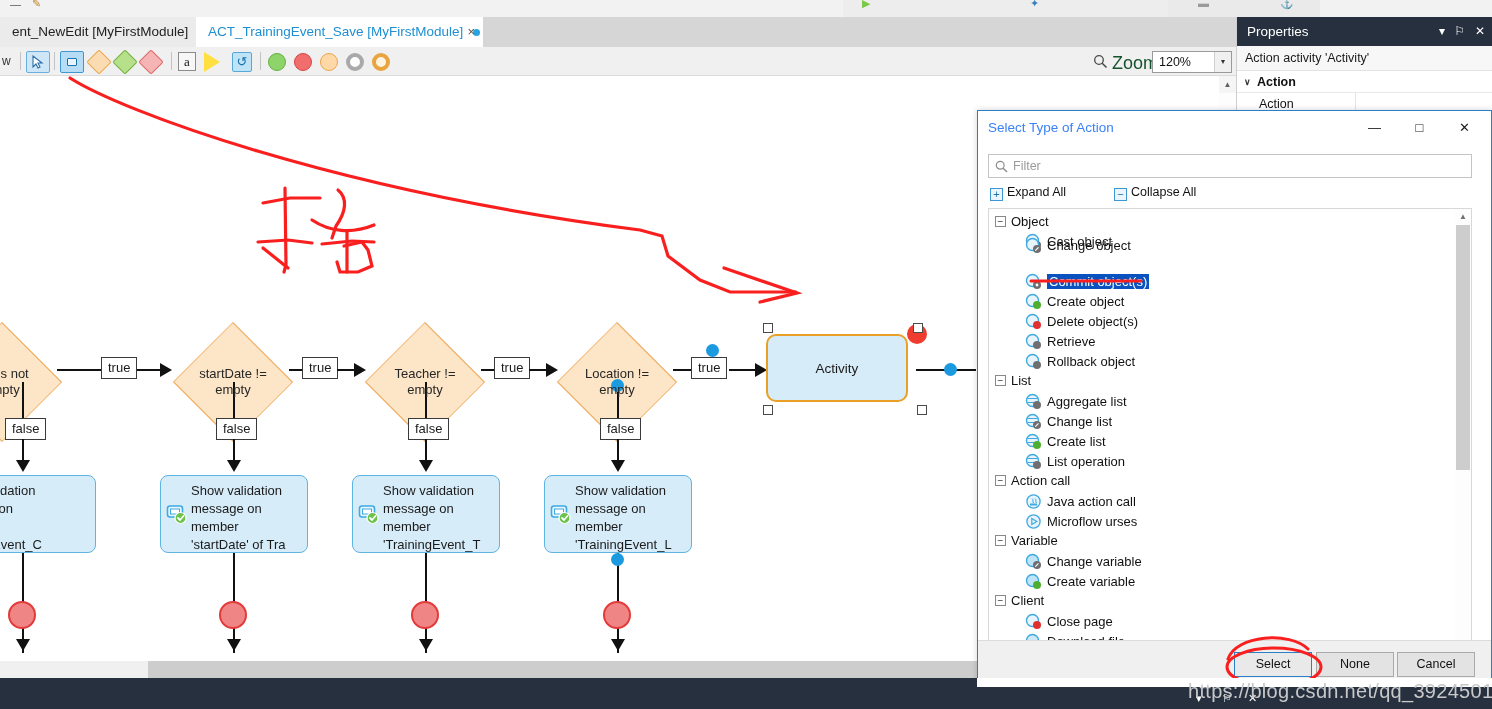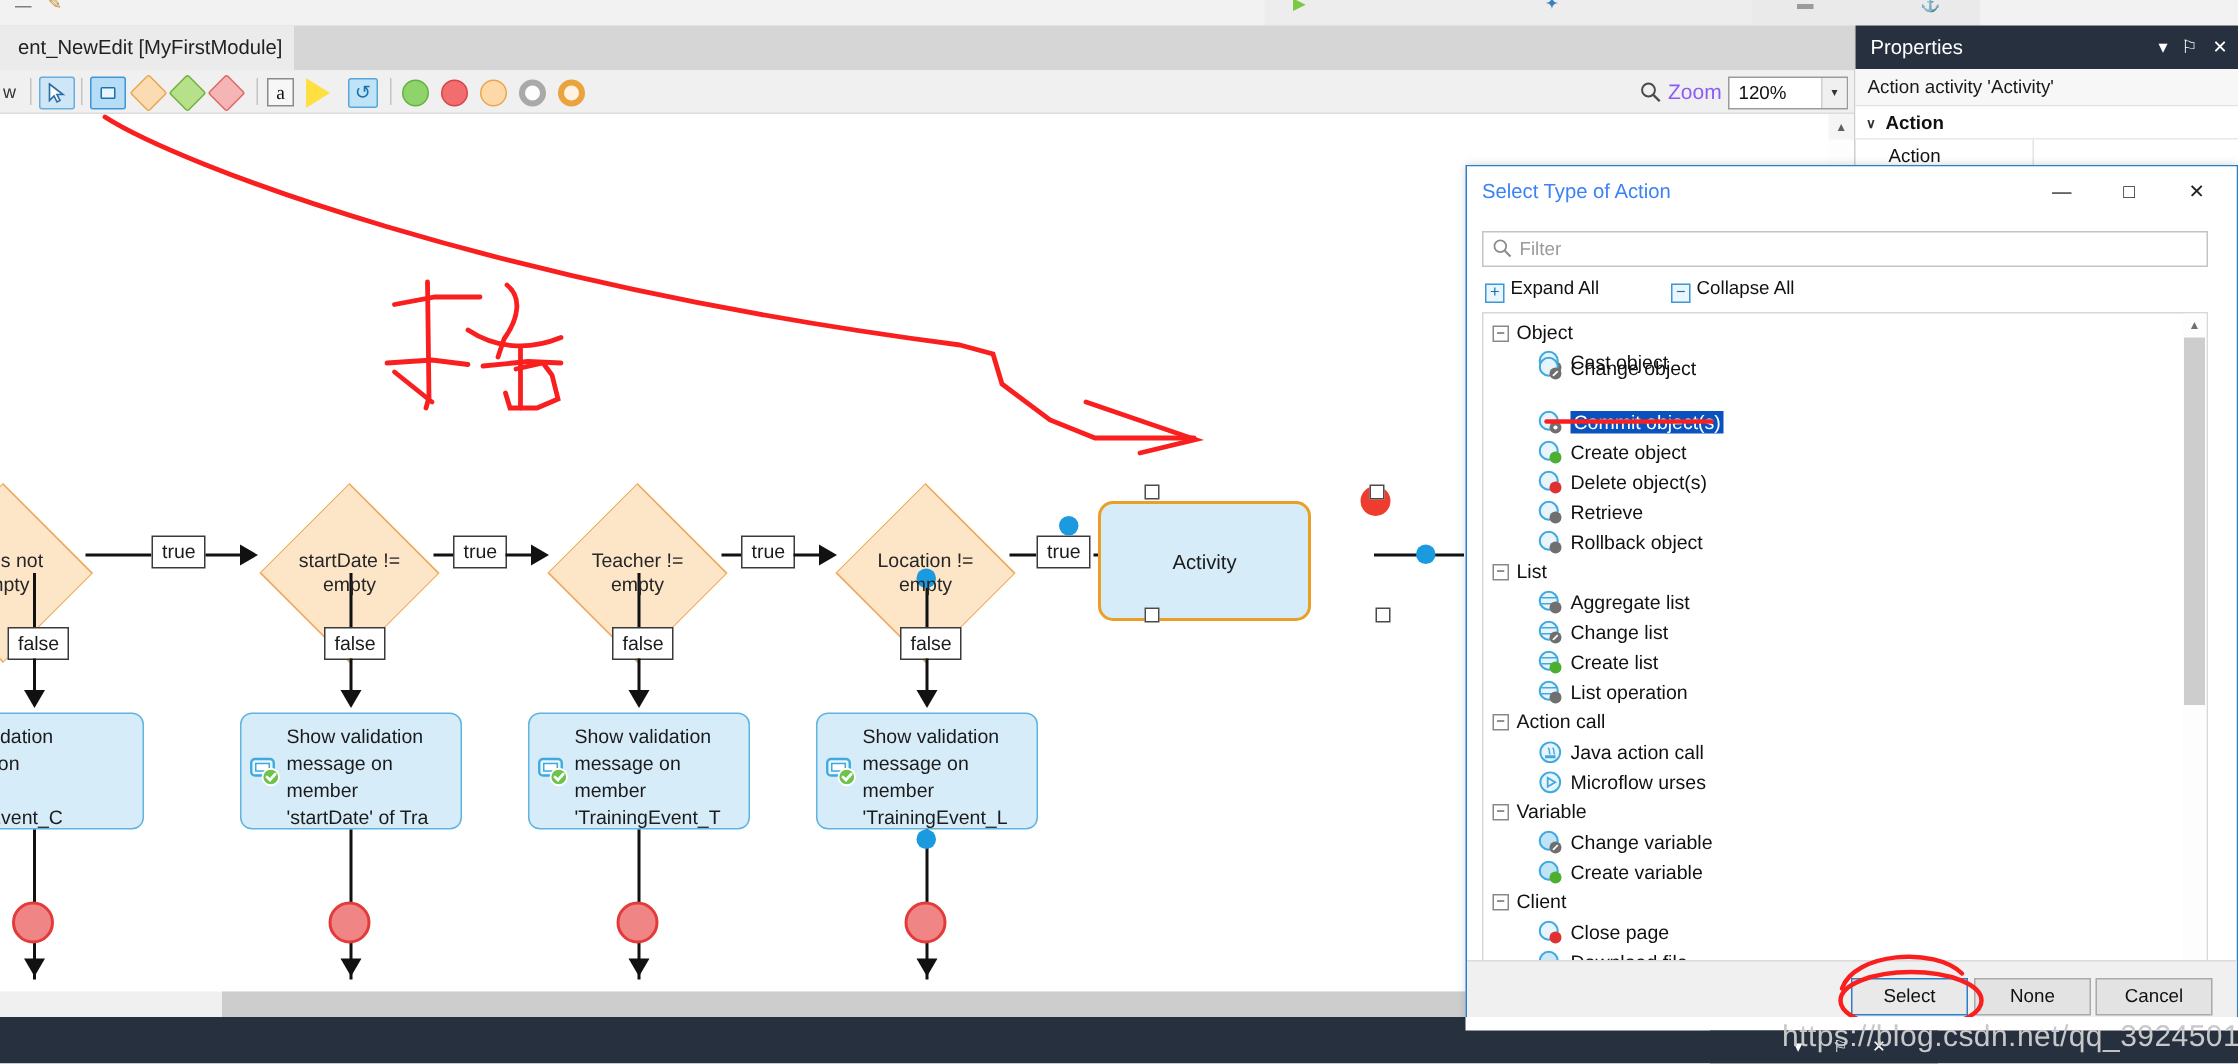--- a/index.html
+++ b/index.html
@@ -84,21 +84,21 @@
   .loop-box { width:20px;height:20px;background:#bfe3f7;border:1.3px solid #57a8d8;
               border-radius:2px; color:#1a72ab; font-size:13px; text-align:center;
               line-height:18px; }
   .circ { width:18px; height:18px; border-radius:50%; }
   .circ.green  { background:#8ed46a; border:1.5px solid #64b142; }
   .circ.red    { background:#f26d6d; border:1.5px solid #d64545; }
   .circ.peach  { background:#ffd8a8; border:1.5px solid #e8a74c; }
   .circ.grey   { background:#fdfdfd; border:4px solid #a9a9a9; }
   .circ.orange { background:#fff4e2; border:4px solid #e9a33f; }
 
-  .zoom-label { position:absolute; font-size:14px; color:#8b5cf6; }
+  .zoom-label { position:absolute; font-size:18px; color:#14532d; }
   .zoom-combo {
     position:absolute; width:80px; height:22px; background:#fff;
     border:1px solid #9a9a9a; font-size:12.5px; color:#111;
     line-height:20px; padding-left:6px;
   }
   .zoom-combo .arrow {
     position:absolute; right:0; top:0; width:17px; height:20px;
     background:#f0f0f0; border-left:1px solid #cfcfcf; text-align:center;
     font-size:8px; color:#333; line-height:20px;
   }
@@ -320,20 +320,25 @@
     <div class="ribbon-glyph" style="left:862px;top:-5px;color:#7ac943;">▶</div>
     <div class="ribbon-glyph" style="left:1030px;top:-5px;color:#3b7fbf;">✦</div>
     <div class="ribbon-glyph" style="left:1198px;top:-5px;color:#9a9a9a;">▬</div>
     <div class="ribbon-glyph" style="left:1280px;top:-5px;color:#9a9a9a;">⚓</div>
   </div>
 
   <div class="tabbar">
     <div class="tab inactive">
       <span>ent_NewEdit [MyFirstModule]</span>
     </div>
+    <div class="tab active">
+      <span>ACT_TrainingEvent_Save [MyFirstModule]</span>
+      <span class="dot"></span>
+      <span class="closex">×</span>
+    </div>
   </div>
 
   <div class="etoolbar">
     <div class="tb-text" style="left:2px;">w</div>
     <div class="tb-sep" style="left:20px;"></div>
     <div class="tb-item" style="left:26px;">
       <div class="sel-arrow-box">
         <svg width="12" height="14" viewBox="0 0 12 14">
             <path d="M1 1 L1 12 L4 9 L6 13 L8 12 L6 8 L10 8 Z" fill="#ffffff" stroke="#2b6ea8" stroke-width="1.1"></path>
           </svg>
@@ -517,21 +522,21 @@
       <div class="label" style="white-space:pre-line;">Show validation
 message on
 member
 'TrainingEvent_L</div>
     </div>
     <div class="vline" style="left:617px;top:477px;height:100px;"></div>
     <div class="bluedot" style="left:611px;top:477px;"></div>
     <div class="arrowdown" style="left:611px;top:563px;"></div>
     <div class="endcirc" style="left:603px;top:525px;"></div>
 
-    <div class="sel-act" style="left:732px;top:258px;width:142px;height:80px;">
+    <div class="sel-act" style="left:766px;top:258px;width:142px;height:68px;">
       <span>Activity</span>
     </div>
     <div class="errdot" style="left:907px;top:248px;"></div>
     <div class="handle" style="left:763px;top:247px;"></div>
     <div class="handle" style="left:913px;top:247px;"></div>
     <div class="handle" style="left:763px;top:329px;"></div>
     <div class="handle" style="left:917px;top:329px;"></div>
 
     <div class="hline" style="left:916px;top:293px;width:60px;"></div>
     <div class="bluedot" style="left:944px;top:287px;"></div>

